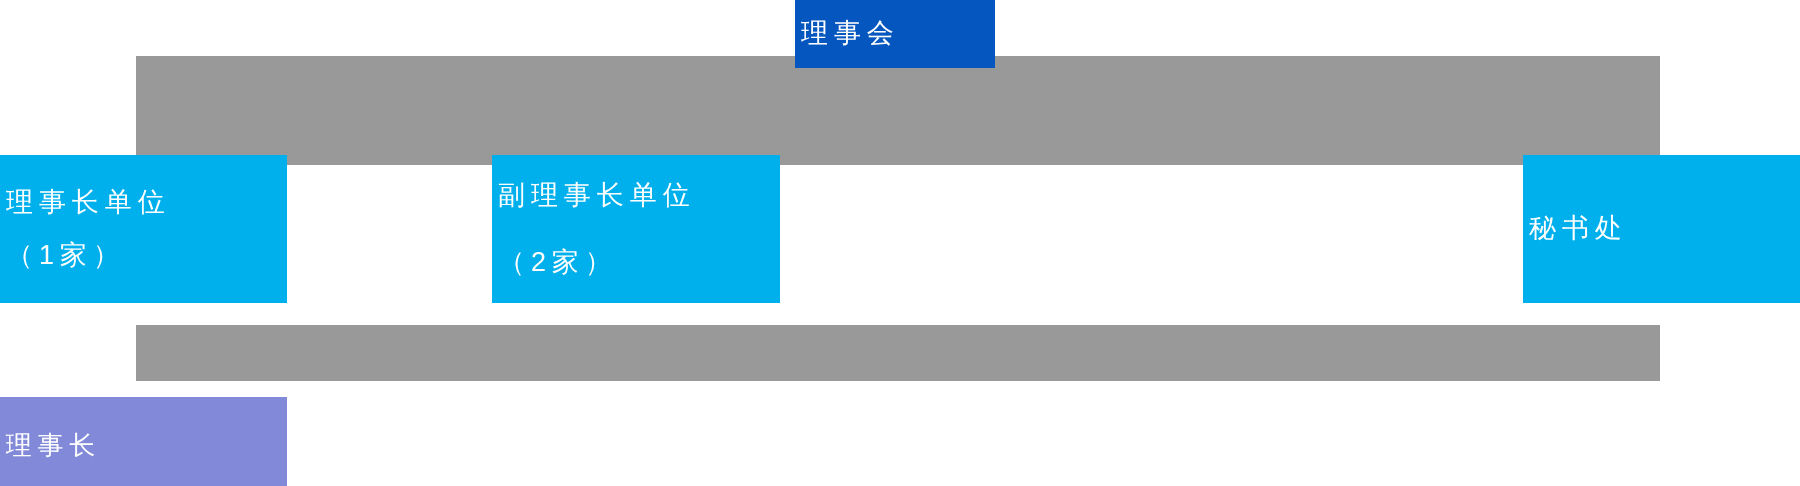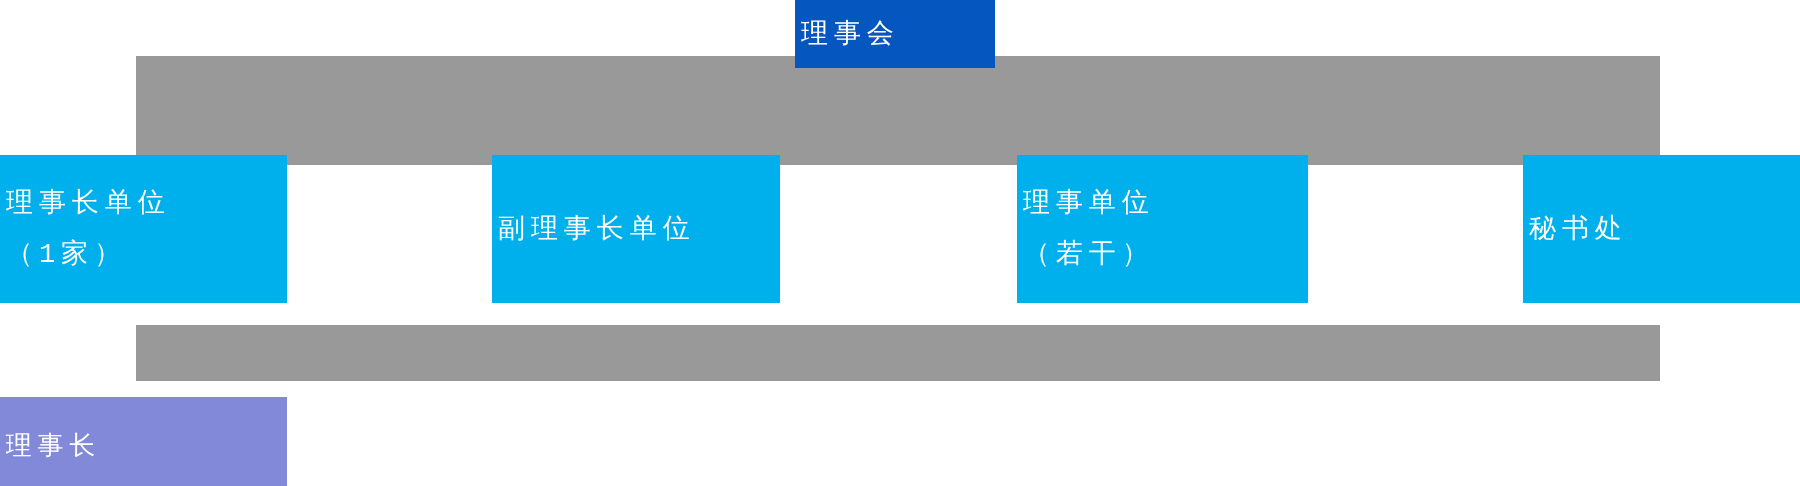--- a/index.html
+++ b/index.html
@@ -63,21 +63,20 @@
 
   
   .node--unit {
     top: 155px;
     height: 148px;
     background: #00b0ec;
     font-size: 27px;
   }
   .node--unit .node__line--sub {
     margin-top: 14px;
-    font-family: Liberation Mono, monospace;
   }
 
   
   .node--role {
     top: 397px;
     height: 97px;
     background: #8189d8;
     font-size: 26px;
   }
 
@@ -102,26 +101,23 @@
     <span class="node__line node__line--main">理事会</span>
   </div>
 
   <div class="node node--unit col-0">
     <span class="node__line node__line--main">理事长单位</span>
     <span class="node__line node__line--sub">（1家）</span>
   </div>
 
   <div class="node node--unit col-1">
     <span class="node__line node__line--main">副理事长单位</span>
+    <span class="node__line node__line--sub">（2家）</span>
   </div>
 
-  <div class="node node--unit col-2">
-    <span class="node__line node__line--main">理事单位</span>
-    <span class="node__line node__line--sub">（若干）</span>
-  </div>
 
   <div class="node node--unit col-3">
     <span class="node__line node__line--main">秘书处</span>
   </div>
 
   <div class="connector connector--trunk-lower"></div>
 
   <div class="node node--role col-0">
     <span class="node__line node__line--main">理事长</span>
   </div>

